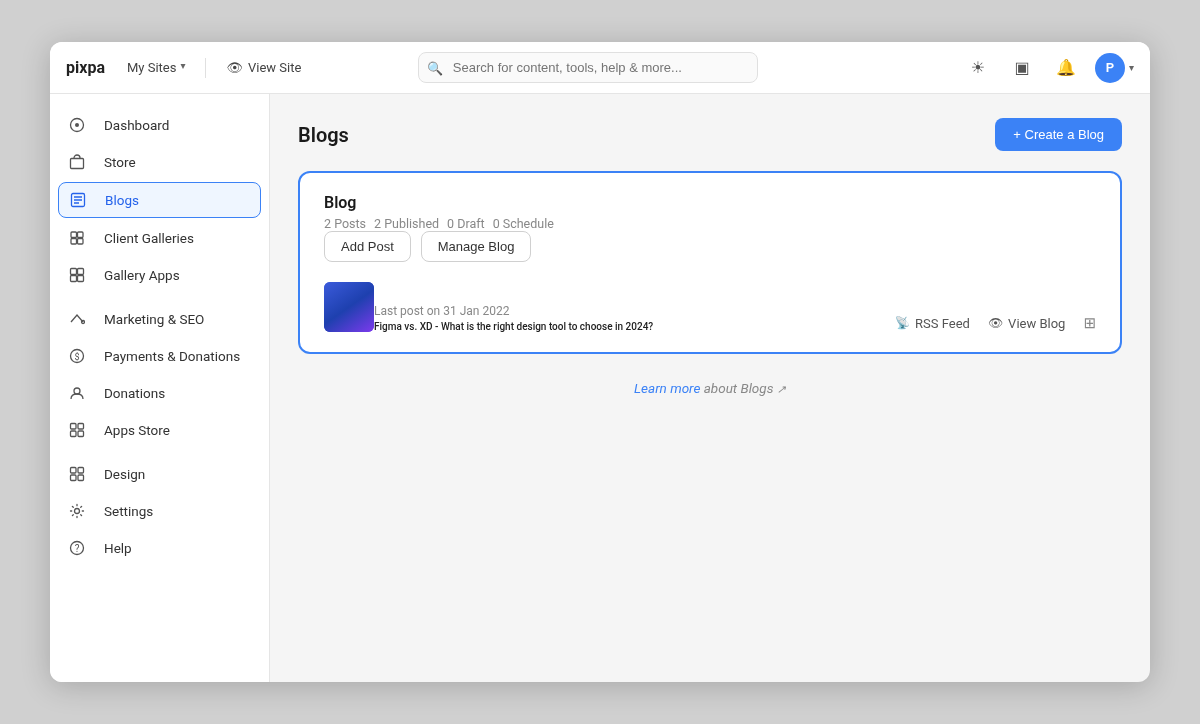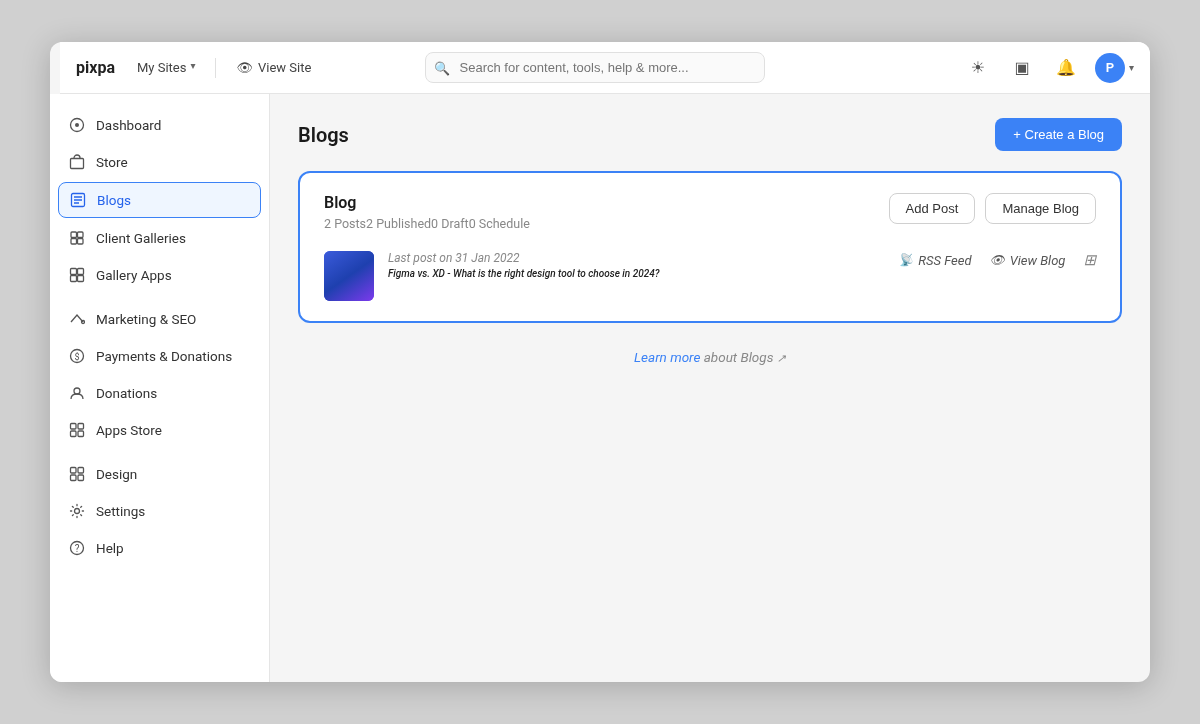--- a/index.html
+++ b/index.html
@@ -25,21 +25,20 @@
     
     .topbar {
       height: 52px;
       background: #fff;
       border-bottom: 1px solid #e5e5e5;
       display: flex;
       align-items: center;
       padding: 12px 16px;
       gap: 12px;
       flex-shrink: 0;
-      margin-left: 10px;
     }
     .topbar-logo {
       font-weight: 700;
       font-size: 16px;
       color: #222;
       margin-right: 2px;
     }
     .topbar-mysites {
       display: flex;
       align-items: flex-start;
@@ -137,21 +136,21 @@
       width: 220px;
       background: #fff;
       border-right: 1px solid #e5e5e5;
       padding: 12px 0;
       flex-shrink: 0;
       overflow-y: auto;
     }
     .sidebar-item {
       display: flex;
       align-items: center;
-      gap: 10px;
+      gap: 18px;
       padding: 9px 18px;
       cursor: pointer;
       font-size: 13.5px;
       color: #333;
       border-radius: 0;
       transition: background 0.1s;
     }
     .sidebar-item.active {
       background: #eff6ff;
       color: #2563eb;
@@ -212,52 +211,52 @@
       border: 2px solid #3b82f6;
       border-radius: 12px;
       padding: 20px 24px;
       margin-bottom: 16px;
     }
     .blog-card-header {
       display: flex;
       align-items: flex-start;
       justify-content: space-between;
       margin-bottom: 20px;
+      flex-direction: column;
     }
     .blog-card-title {
       font-size: 16px;
       font-weight: 600;
       color: #1a1a1a;
       margin-bottom: 4px;
     }
     .blog-card-meta {
       font-size: 12.5px;
       color: #888;
       display: flex;
+      gap: 8px;
     }
     .blog-card-meta span { }
     .blog-card-actions {
       display: flex;
       gap: 10px;
     }
     .btn-outline {
       border: 1.5px solid #d0d0d0;
       background: #fff;
       color: #333;
       border-radius: 8px;
       padding: 7px 16px;
       font-size: 13px;
       cursor: pointer;
       font-weight: 500;
     }
     .blog-post-row {
       display: flex;
-      align-items: flex-start;
-      gap: 14px;
-      font-style: italic;
+      align-items: flex-end;
     }
     .blog-post-thumb {
       width: 50px;
       height: 50px;
       border-radius: 6px;
       background: linear-gradient(135deg, #4f6af0 0%, #2d4ad9 40%, #1a2fa8 70%, #8b5cf6 100%);
       flex-shrink: 0;
       overflow: hidden;
       display: flex;
       align-items: center;

